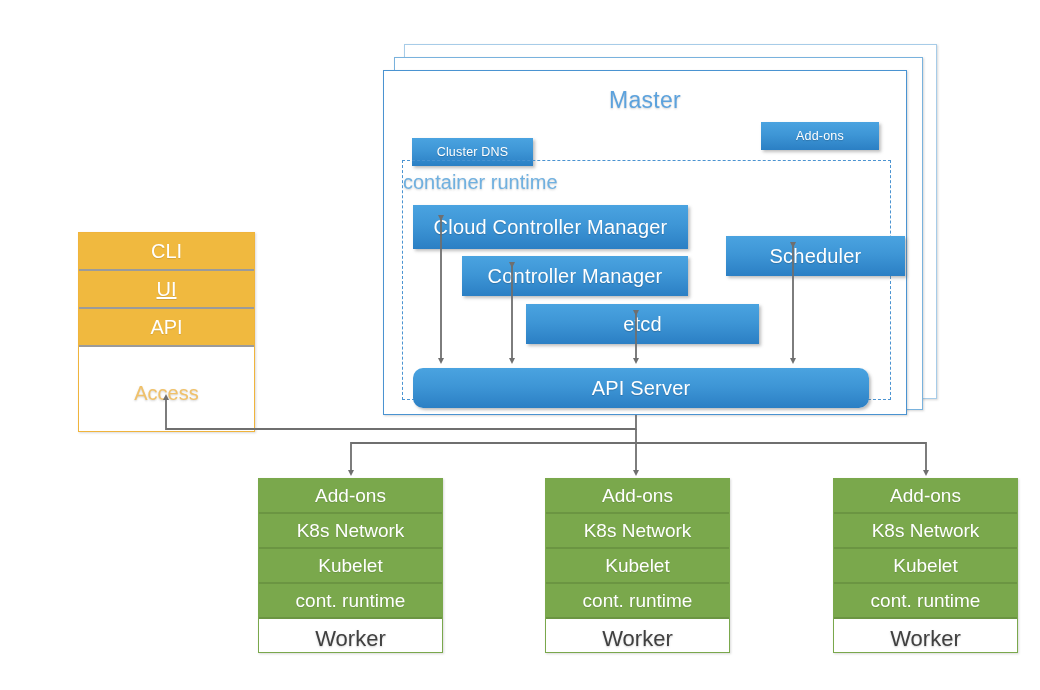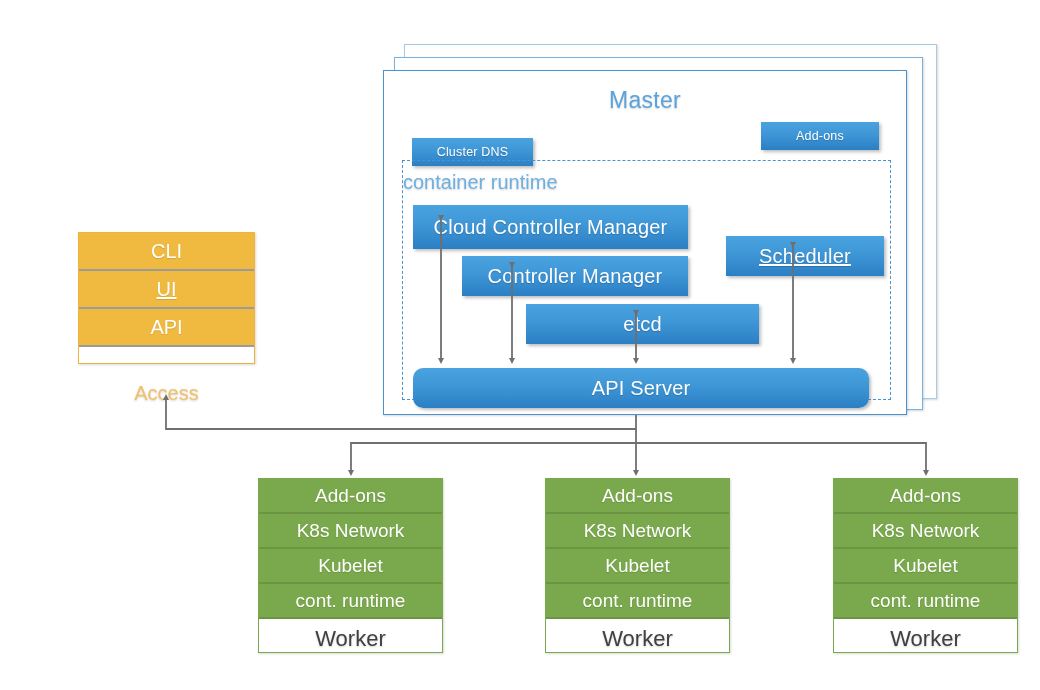--- a/index.html
+++ b/index.html
@@ -110,34 +110,34 @@
     </div>
 
     <div class="abs bluebox big" style="left:29px;top:134px;width:275px;height:44px;">
       <span>Cloud Controller Manager</span>
     </div>
 
     <div class="abs bluebox big" style="left:78px;top:185px;width:226px;height:40px;">
       <span>Controller Manager</span>
     </div>
 
-    <div class="abs bluebox big" style="left:342px;top:165px;width:158px;height:40px;text-decoration:underline;">
+    <div class="abs bluebox big" style="left:342px;top:165px;width:179px;height:40px;">
       <span>Scheduler</span>
     </div>
 
     <div class="abs bluebox big" style="left:142px;top:233px;width:233px;height:40px;">
       <span>etcd</span>
     </div>
 
     <div class="abs bluebox big" style="left:29px;top:297px;width:456px;height:40px;border-radius:10px;">
       <span>API Server</span>
     </div>
   </div>
 
-  <div class="abs access-outer" style="left:78px;top:232px;width:177px;height:132px;">
+  <div class="abs access-outer" style="left:78px;top:232px;width:177px;height:200px;">
     <div class="orange-row" style="height:36px;">
       <span>CLI</span>
     </div>
     <div class="orange-row" style="height:36px;text-decoration:underline;">
       <span>UI</span>
     </div>
     <div class="orange-row" style="height:36px;">
       <span>API</span>
     </div>
     <div class="access-label" style="height:49px;">Access</div>

